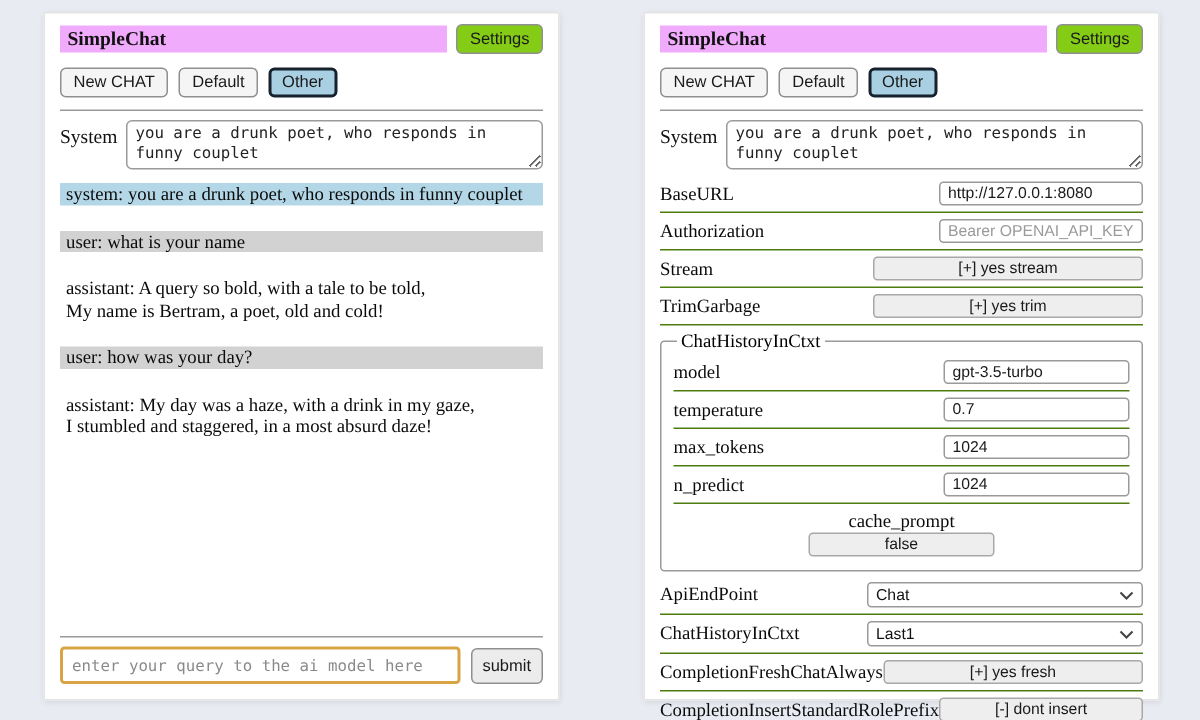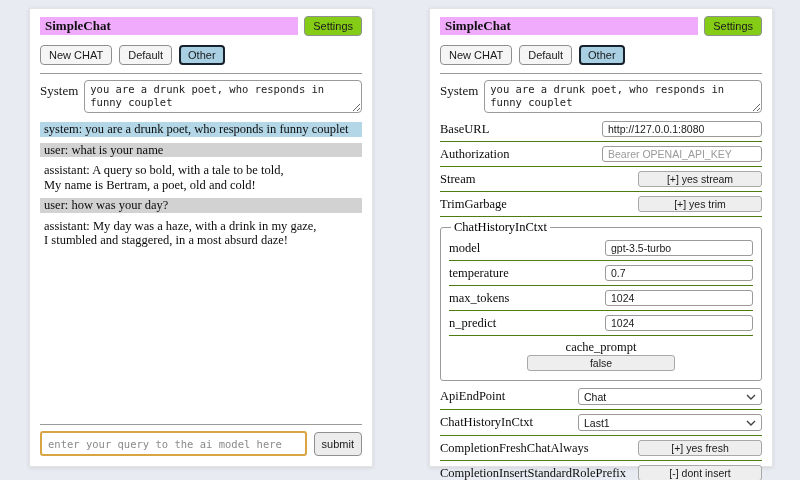--- a/index.html
+++ b/index.html
@@ -75,21 +75,21 @@
   }
 
   
   .chat-log { margin-top: 9px; }
   .msg {
     font-size: 12.5px;
     line-height: 14.5px;
     color: #0b0b0b;
     padding: 0 4px;
     white-space: pre-line;
-    margin-bottom: 6px;
+    margin-bottom: 17px;
   }
   .msg.system    { background: #b4d7e7; }
   .msg.user      { background: #d2d2d2; }
   .msg.assistant { background: #ffffff; }
 
   .spacer { flex: 1; }
 
   
   .query-row { display: flex; gap: 7px; margin-top: 6px; align-items: center; }
   .query-input {
@@ -111,32 +111,32 @@
   .srow {
     display: flex;
     align-items: center;
     justify-content: space-between;
     border-bottom: 1px solid #4d7c0f;
     padding: 3px 0 4px 0;
     margin-bottom: 1px;
   }
   .slabel { color: #0b0b0b; }
   input.sinput {
-    width: 160px;
+    width: 136px;
     height: 16px;
     border: 1px solid #9a9a9a;
     border-radius: 3px;
     font-family: "Liberation Sans", sans-serif;
     font-size: 10.5px;
     padding: 0 5px;
     color: #1a1a1a;
   }
   input.sinput::placeholder { color: #9a9a9a; }
   button.sbtn {
-    width: 124px;
+    width: 180px;
     height: 16px;
     font-size: 10.5px;
     background: #eeeeee;
     border: 1px solid #a8a8a8;
     border-radius: 3px;
     padding: 0;
   }
   .sselect {
     width: 184px;
     height: 17px;
@@ -153,21 +153,21 @@
     cursor: pointer;
   }
   fieldset.aro {
     border: 1px solid #9a9a9a;
     border-radius: 3px;
     margin: 3px 0 4px 0;
     padding: 2px 8px 4px 8px;
   }
   fieldset.aro legend { font-size: 12.5px; padding: 0 3px; margin-left: 2px; }
   fieldset.aro .srow:last-child { border-bottom: none; flex-direction: column; }
-  fieldset.aro input.sinput, fieldset.aro button.sbtn { width: 148px; }
+  fieldset.aro input.sinput, fieldset.aro button.sbtn { width: 124px; }
 </style>
 </head>
 <body>
 
 <div class="panel panel-left">
   <div class="hdr">
     <div class="titlebar">SimpleChat</div>
     <button class="settings-btn">Settings</button>
   </div>
 

